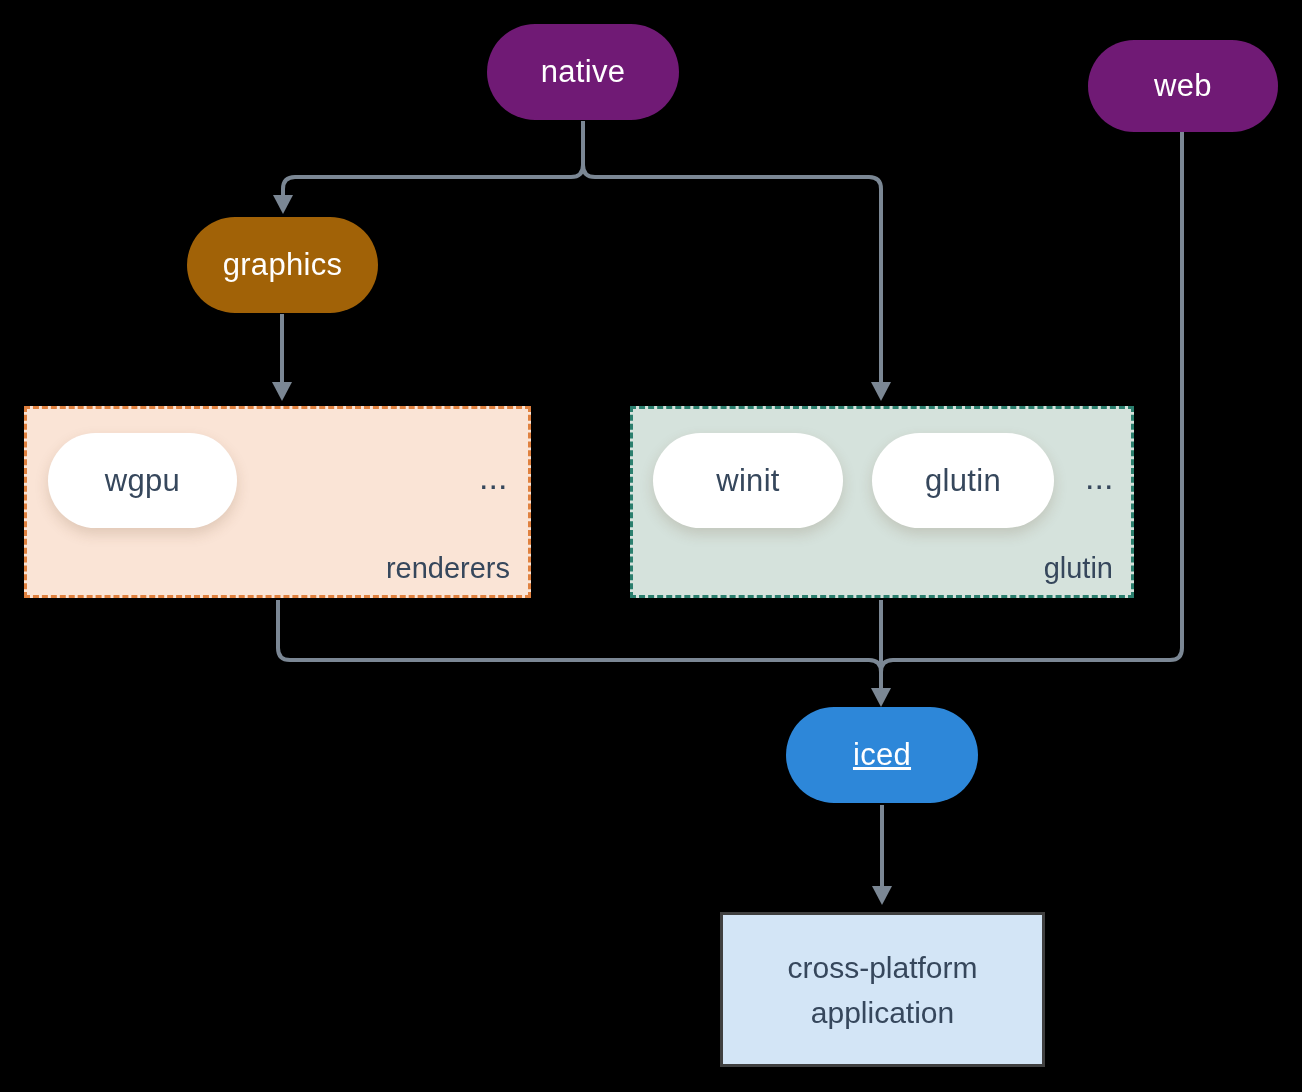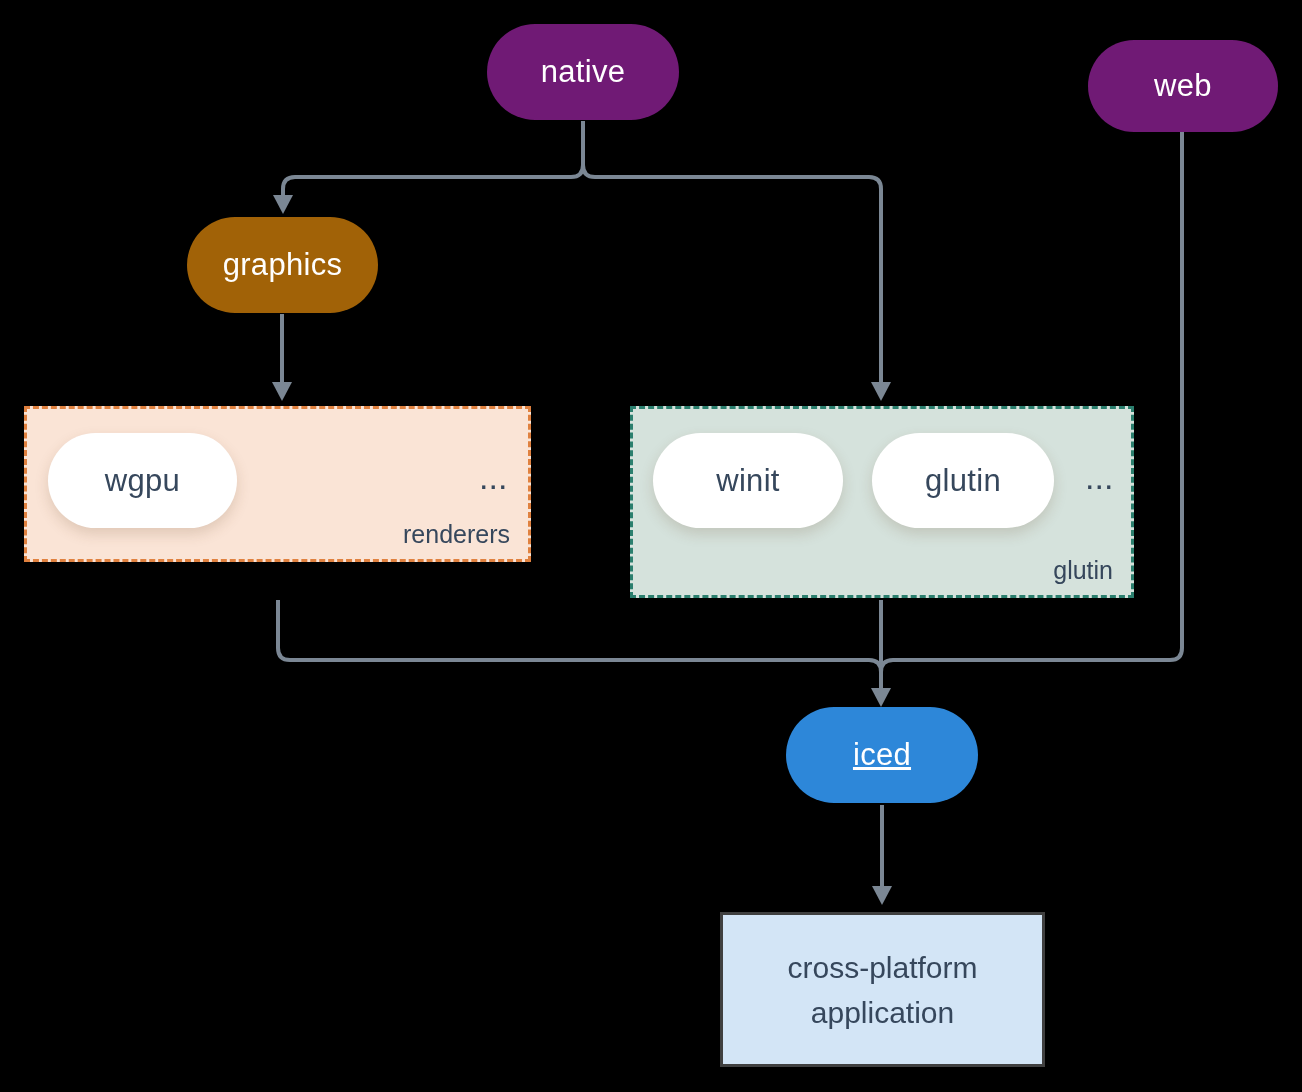--- a/index.html
+++ b/index.html
@@ -51,21 +51,21 @@
     border: 3px dashed #e0813f;
   }
   .group-box.shells {
     background: #d5e2dc;
     border: 3px dashed #2b7f6e;
   }
   .group-label {
     position: absolute;
     right: 18px;
     bottom: 10px;
-    font-size: 25px;
+    font-size: 29px;
     color: #36475c;
   }
   .ellipsis {
     position: absolute;
     top: 24px;
     height: 95px;
     line-height: 88px;
     font-size: 34px;
     color: #36475c;
   }
@@ -124,21 +124,21 @@
   </div>
 
   <div class="pill purple" style="left:1088px; top:24px; width:190px; height:92px;margin-top:16px;">
     <span>web</span>
   </div>
 
   <div class="pill orange" style="left:187px; top:217px; width:191px; height:96px;">
     <span>graphics</span>
   </div>
 
-  <div class="group-box renderers" style="left:24px; top:406px; width:507px; height:156px;">
+  <div class="group-box renderers" style="left:24px; top:406px; width:507px; height:192px;">
     <div class="pill white" style="left:21px; top:24px; width:189px; height:95px;">
       <span>wgpu</span>
     </div>
     <span class="ellipsis" style="left:452px;">...</span>
     <span class="group-label">renderers</span>
   </div>
 
   <div class="group-box shells" style="left:630px; top:406px; width:504px; height:192px;">
     <div class="pill white" style="left:239px; top:24px; width:182px; height:95px;">
       <span>glutin</span>

